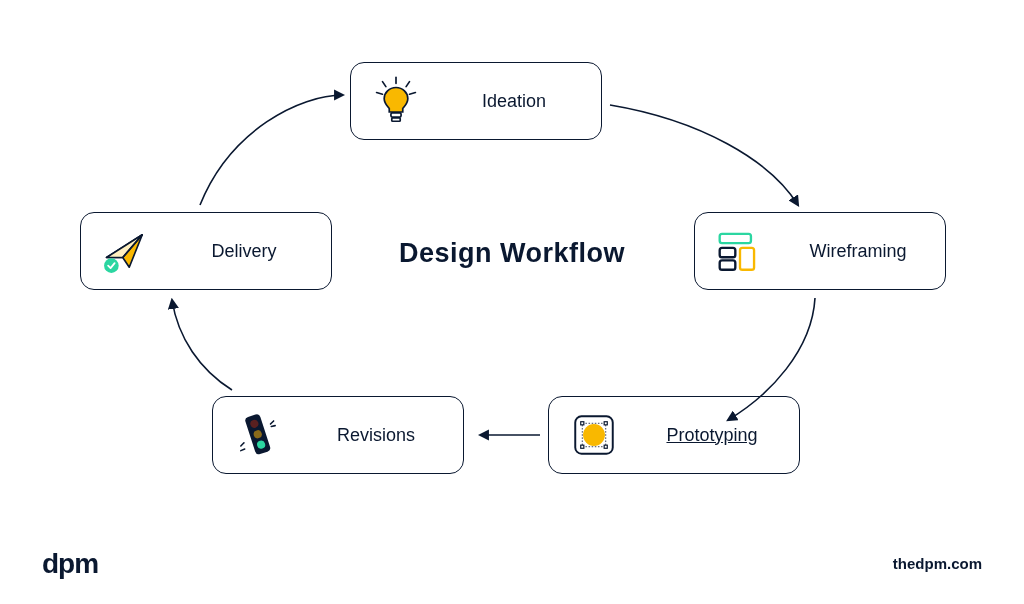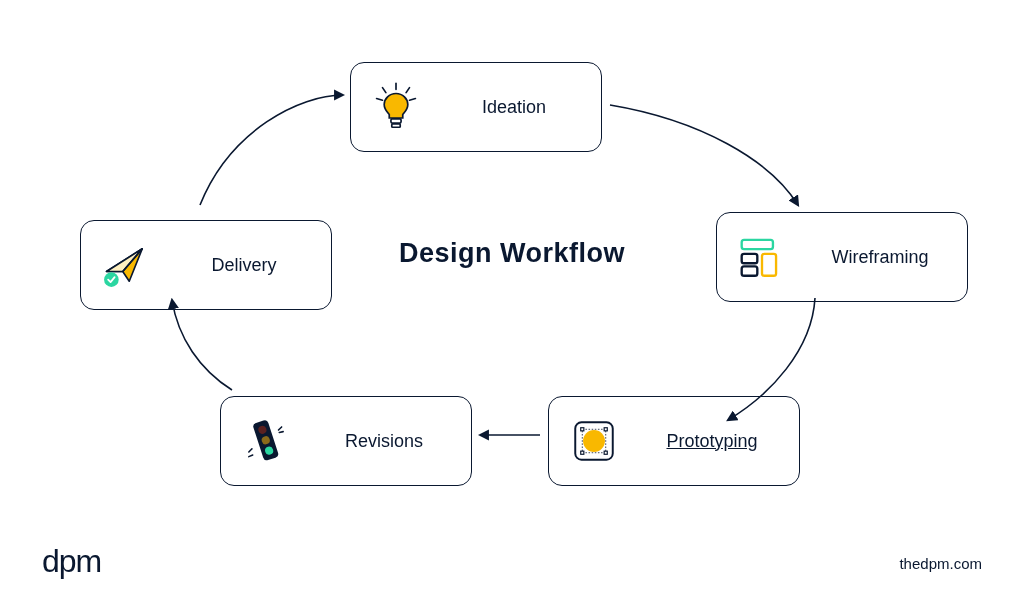--- a/index.html
+++ b/index.html
@@ -9,38 +9,38 @@
     position: absolute;
     left: 50%; top: 238px;
     transform: translateX(-50%);
     font-size: 27px;
     font-weight: 700;
     letter-spacing: .5px;
   }
   .node {
     position: absolute;
     width: 252px;
-    height: 90px;
+    height: 78px;
     border: 1.5px solid #0a1830;
     border-radius: 14px;
     display: flex;
     align-items: center;
     padding: 0 18px;
     gap: 22px;
     background: #fff;
   }
   .node .label { font-size: 18px; font-weight: 500; flex: 1; text-align: center; }
   .icon { width: 54px; height: 54px; display: flex; align-items: center; justify-content: center; flex-shrink: 0; }
   .footer-left {
     position: absolute; left: 42px; bottom: 24px;
-    font-size: 32px; font-weight: 400; letter-spacing: -1px;
+    font-size: 28px; font-weight: 700; letter-spacing: -1px;
   }
   .footer-right {
     position: absolute; right: 42px; bottom: 32px;
-    font-size: 15px; font-weight: 400;
+    font-size: 15px; font-weight: 700;
   }
   .arrow { position: absolute; pointer-events: none; }
 </style>
 </head>
 <body>
 
 <div class="canvas">
 
   <div class="title">Design Workflow</div>
 
@@ -55,21 +55,21 @@
           <line x1="55" y1="22" x2="48" y2="24"></line>
         </g>
         <path d="M32 16 c-8 0 -14 6 -14 13 c0 6 4 9 6 12 v4 h16 v-4 c2-3 6-6 6-12 c0-7-6-13-14-13z" fill="#f9b800" stroke="#0a1830" stroke-width="2"></path>
         <rect x="26" y="46" width="12" height="5" rx="1.5" fill="none" stroke="#0a1830" stroke-width="2"></rect>
         <rect x="27" y="52" width="10" height="4" rx="1" fill="none" stroke="#0a1830" stroke-width="2"></rect>
       </svg>
     </span>
     <span class="label">Ideation</span>
   </div>
 
-  <div class="node" style="left:716px; top:212px;">
+  <div class="node" style="left:694px; top:212px;">
     <span class="icon">
       <svg viewBox="0 0 64 64" width="50" height="50">
         <rect x="6" y="10" width="40" height="12" rx="3" fill="none" stroke="#2bd6a1" stroke-width="3"></rect>
         <rect x="6" y="28" width="20" height="12" rx="3" fill="none" stroke="#0a1830" stroke-width="3"></rect>
         <rect x="6" y="44" width="20" height="12" rx="3" fill="none" stroke="#0a1830" stroke-width="3"></rect>
         <rect x="32" y="28" width="18" height="28" rx="3" fill="none" stroke="#f9b800" stroke-width="3"></rect>
       </svg>
     </span>
     <span class="label">Wireframing</span>
   </div>
@@ -82,41 +82,41 @@
         <rect x="17" y="17" width="30" height="30" fill="none" stroke="#0a1830" stroke-width="1" stroke-dasharray="2 2"></rect>
         <rect x="15" y="15" width="4" height="4" fill="#fff" stroke="#0a1830" stroke-width="1.5"></rect>
         <rect x="45" y="15" width="4" height="4" fill="#fff" stroke="#0a1830" stroke-width="1.5"></rect>
         <rect x="15" y="45" width="4" height="4" fill="#fff" stroke="#0a1830" stroke-width="1.5"></rect>
         <rect x="45" y="45" width="4" height="4" fill="#fff" stroke="#0a1830" stroke-width="1.5"></rect>
       </svg>
     </span>
     <span class="label">Prototyping</span>
   </div>
 
-  <div class="node" style="left:220px; top:396px;align-items:center;">
+  <div class="node" style="left:212px; top:396px;align-items:center;">
     <span class="icon">
       <svg viewBox="0 0 64 64" width="50" height="50">
         <g transform="rotate(-18 32 32)">
           <rect x="22" y="6" width="20" height="50" rx="5" fill="#0a1830"></rect>
           <circle cx="32" cy="17" r="5.2" fill="#5a2020"></circle>
           <circle cx="32" cy="31" r="5.2" fill="#8a6a1a"></circle>
           <circle cx="32" cy="45" r="5.2" fill="#2bd6a1"></circle>
         </g>
         <g stroke="#0a1830" stroke-width="2" stroke-linecap="round">
           <line x1="10" y1="46" x2="14" y2="42"></line>
           <line x1="10" y1="52" x2="15" y2="50"></line>
           <line x1="52" y1="14" x2="48" y2="18"></line>
           <line x1="54" y1="20" x2="49" y2="21"></line>
         </g>
       </svg>
     </span>
     <span class="label">Revisions</span>
   </div>
 
-  <div class="node" style="left:80px; top:212px;margin-top:8px;">
+  <div class="node" style="left:80px; top:212px;">
     <span class="icon">
       <svg viewBox="0 0 64 64" width="52" height="52">
         <path d="M8 40 L52 12 L36 52 L28 40 Z" fill="#f9b800" stroke="#0a1830" stroke-width="2" stroke-linejoin="round"></path>
         <path d="M8 40 L52 12 L28 40 Z" fill="#fff0c0" stroke="#0a1830" stroke-width="2" stroke-linejoin="round"></path>
         <line x1="28" y1="40" x2="52" y2="12" stroke="#0a1830" stroke-width="2"></line>
         <circle cx="14" cy="50" r="9" fill="#2bd6a1"></circle>
         <path d="M10 50 l3 3 l5-6" fill="none" stroke="#fff" stroke-width="2.2" stroke-linecap="round" stroke-linejoin="round"></path>
       </svg>
     </span>
     <span class="label">Delivery</span>

